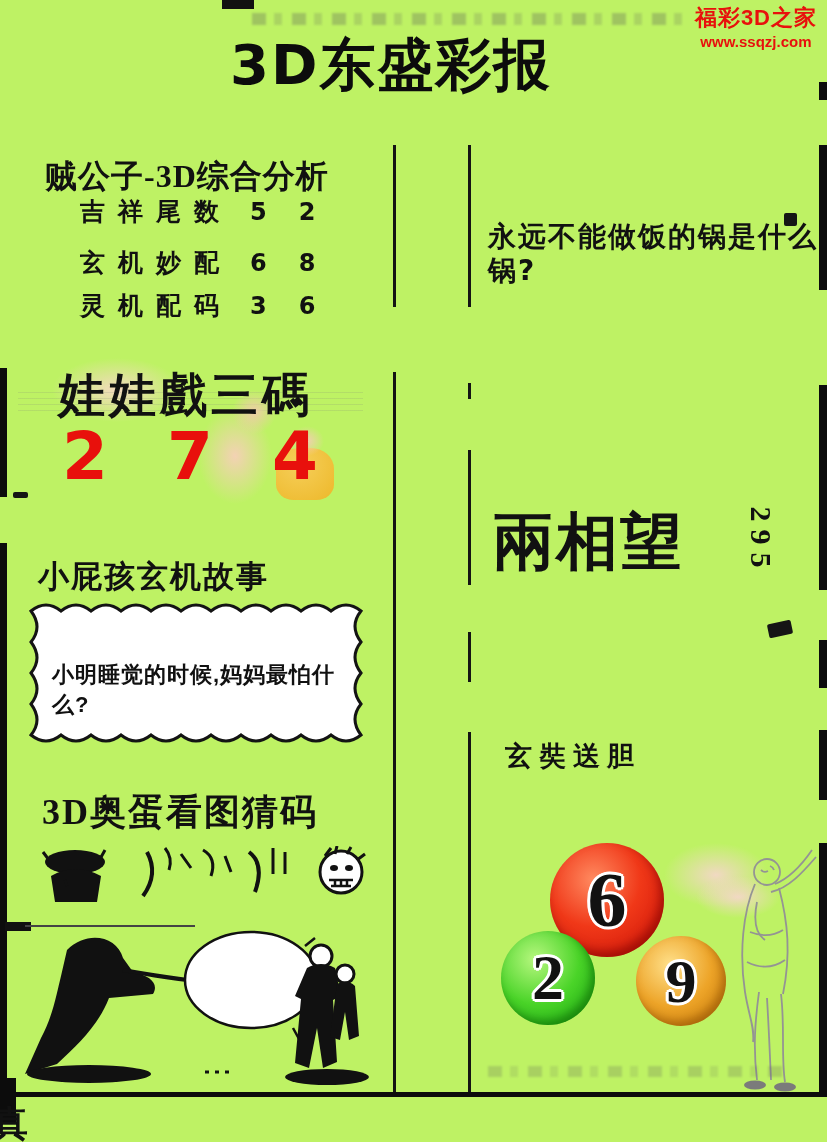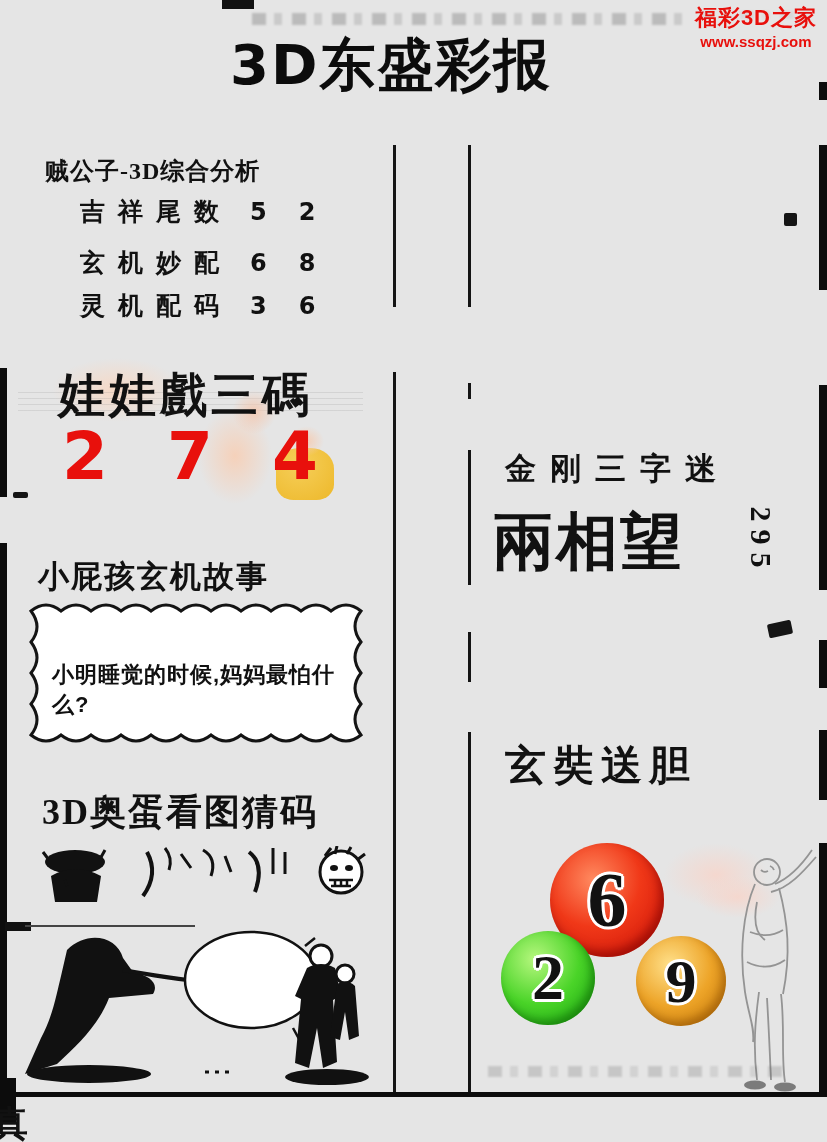--- a/index.html
+++ b/index.html
@@ -1,19 +1,19 @@
 <!DOCTYPE html>
 <html><head>
 <meta charset="utf-8">
 <style>
   * { margin:0; padding:0; box-sizing:border-box; }
   html,body { background:#ffffff; }
   .page {
     position:relative; width:827px; height:1142px;
-    background:#e5e5e5; overflow:hidden;
+    background:#bef264; overflow:hidden;
     font-family:"Liberation Sans", sans-serif; color:#111;
   }
   .abs { position:absolute; }
 
   
   .top-black-tab { left:222px; top:0; width:32px; height:9px; background:#111; }
   .brand { right:10px; top:3px; text-align:center; color:#e8100c; }
   .brand-name { font-size:22px; font-weight:900; letter-spacing:1px; font-family:"Liberation Sans",sans-serif; }
   .brand-url  { font-size:15px; font-weight:700; font-family:Liberation Sans, sans-serif; }
   .paper-title {
@@ -29,21 +29,21 @@
   .smudge-bottom { left:488px; top:1066px; width:300px; height:11px; opacity:.4; }
 
   
   .vrule { background:#141414; width:3px; }
   .edgebar { background:#0c0c0c; }
   .hrule-bottom { left:0; top:1092px; width:827px; height:5px; background:#0c0c0c; }
   .ink-speck { background:#151515; border-radius:2px; }
 
   
   .serif { font-family:"Liberation Serif", serif; }
-  .analysis-title { left:45px; top:155px; font-size:24px; font-weight:900; letter-spacing:1px; }
+  .analysis-title { left:45px; top:155px; font-size:32px; font-weight:900; letter-spacing:1px; }
   .analysis-row { left:80px; width:260px; display:flex; align-items:baseline; font-weight:900; font-size:25px; }
   .analysis-label { letter-spacing:13px; white-space:nowrap; }
   .analysis-vals { display:flex; gap:32px; margin-left:18px; font-family:"DejaVu Sans",sans-serif; font-size:24px; font-weight:900; }
 
   .wawa-title { left:58px; top:364px; font-size:47px; font-weight:900; letter-spacing:4px; font-family:"DejaVu Sans",sans-serif; }
   .wawa-nums { left:62px; top:424px; width:256px; display:flex; justify-content:space-between;
     font-size:66px; font-weight:900; color:#e8100c; font-family:"DejaVu Sans",sans-serif; line-height:1; }
   .baby-blob { border-radius:50%; }
   .water-lines { left:18px; top:392px; width:345px; height:22px; opacity:.30;
     background:repeating-linear-gradient(180deg, rgba(120,120,120,.55) 0 1px, transparent 1px 6px); }
@@ -56,21 +56,21 @@
   
   .riddle-title { left:494px; top:148px; font-size:41px; font-weight:900; letter-spacing:5px; }
   .riddle-text { left:488px; top:220px; width:336px; font-size:28px; font-weight:900; letter-spacing:2px; line-height:1.2; font-family:"DejaVu Sans",sans-serif; }
 
   .threechar-title { left:505px; top:448px; font-size:31px; font-weight:900; letter-spacing:14px; }
   .threechar-answer { left:492px; top:500px; font-size:62px; font-weight:900; letter-spacing:2px; }
   .threechar-code { left:726px; top:500px; width:60px; height:100px; }
   .threechar-code span { display:inline-block; transform:rotate(90deg) translateX(24px); transform-origin:center;
     font-size:30px; font-weight:700; letter-spacing:8px; font-family:"Liberation Serif",serif; }
 
-  .dan-title { left:505px; top:738px; font-size:41px; font-weight:900; letter-spacing:7px; }
+  .dan-title { left:505px; top:738px; font-size:27px; font-weight:900; letter-spacing:7px; }
 
   .ball { border-radius:50%; display:flex; align-items:center; justify-content:center;
     font-family:"Liberation Serif",serif; font-weight:900; color:#111;
     text-shadow:-3px 0 0 #fff, 3px 0 0 #fff, 0 -3px 0 #fff, 0 3px 0 #fff,
                 -2px -2px 0 #fff, 2px -2px 0 #fff, -2px 2px 0 #fff, 2px 2px 0 #fff; }
   .ball-red { left:550px; top:843px; width:114px; height:114px; font-size:78px;
     background:radial-gradient(circle at 38% 32%, #ff8a60 0%, #f03818 45%, #c90e06 100%);
     box-shadow:inset -4px -6px 10px rgba(120,0,0,.55); }
   .ball-green { left:501px; top:931px; width:94px; height:94px; font-size:64px;
     background:radial-gradient(circle at 36% 30%, #b6f77e 0%, #4ad428 50%, #17a410 100%);
@@ -189,22 +189,22 @@
     <path d="M300,24 l10,-8 M312,44 l12,-4 M314,70 l12,4 M304,92 l10,9 M288,106 l6,11" stroke="#111" stroke-width="2.5"></path>
     <circle cx="316" cy="34" r="11" fill="#fff" stroke="#111" stroke-width="3"></circle>
     <path d="M302,46 q14,-8 28,0 l6,28 -8,4 4,62 -14,6 -6,-40 -8,40 -14,-5 6,-64 -6,-3 Z" fill="#111"></path>
     <circle cx="340" cy="52" r="9" fill="#fff" stroke="#111" stroke-width="3"></circle>
     <path d="M332,62 q10,-6 18,2 l4,50 -10,4 -4,-28 -5,28 -10,-3 Z" fill="#111"></path>
     <ellipse cx="84" cy="152" rx="62" ry="9" fill="#111"></ellipse>
     <ellipse cx="322" cy="155" rx="42" ry="8" fill="#111"></ellipse>
     <path d="M200,150 h4 M210,150 h4 M220,150 h4" stroke="#111" stroke-width="3"></path>
   </svg>
 
-
-  <div class="abs serif threechar-title">金刚三字迷</div>
+  <div class="abs riddle-text">永远不能做饭的锅是什么锅?</div>
+
   <div class="abs serif threechar-answer">兩相望</div>
   <div class="abs threechar-code">
     <span>295</span>
   </div>
 
   <div class="abs serif dan-title">玄奘送胆</div>
   <div class="abs pink-blob" style="left:664px; top:843px; width:104px; height:64px;"></div>
   <div class="abs pink-blob" style="left:696px; top:876px; width:84px; height:42px;"></div>
   <div class="abs ball ball-red">
     <span>6</span>

